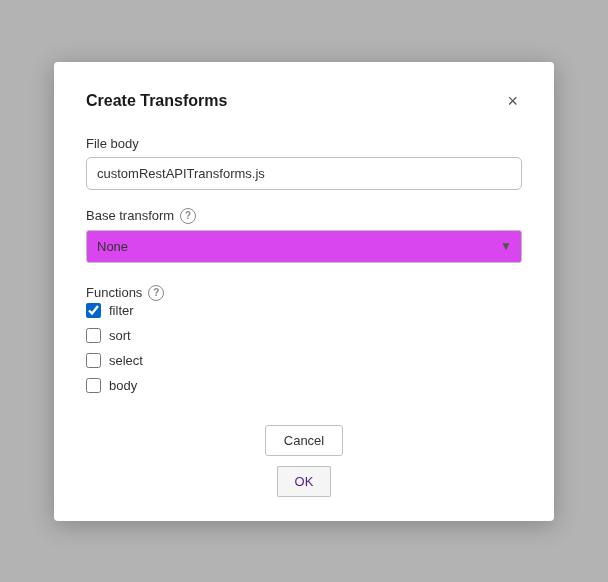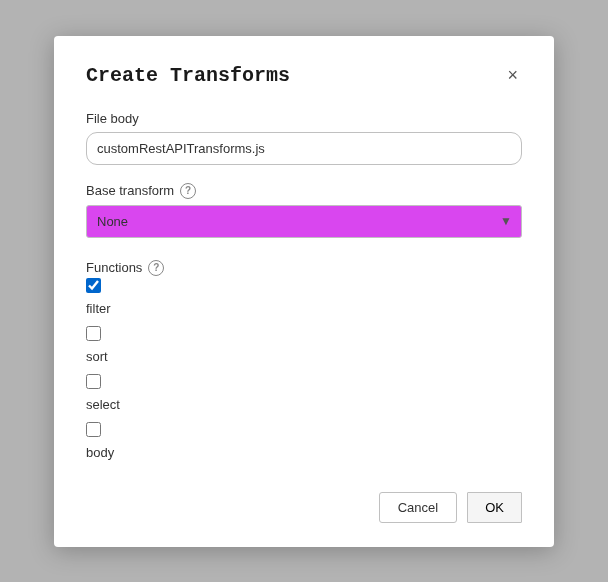--- a/index.html
+++ b/index.html
@@ -38,24 +38,23 @@
     }
 
     .dialog-header {
       display: flex;
       justify-content: space-between;
       align-items: center;
       margin-bottom: 24px;
     }
 
     .dialog-title {
-      font-size: 20px;
+      font-size: 16px;
       font-weight: 600;
       color: #1a1a1a;
-      font-family: Liberation Mono, monospace;
     }
 
     .close-btn {
       background: none;
       border: none;
       cursor: pointer;
       font-size: 18px;
       color: #555;
       line-height: 1;
       padding: 2px 4px;
@@ -82,21 +81,21 @@
       border-radius: 50%;
       font-size: 10px;
       color: #888;
       cursor: pointer;
       font-weight: 600;
     }
 
     .text-input {
       width: 100%;
       border: 1px solid #c0c0c0;
-      border-radius: 11px;
+      border-radius: 5px;
       padding: 8px 10px;
       font-size: 13px;
       color: #333;
       outline: none;
       margin-bottom: 18px;
     }
 
     .select-wrapper {
       position: relative;
       margin-bottom: 22px;
@@ -137,62 +136,62 @@
 
     .checkbox-list {
       display: flex;
       flex-direction: column;
       gap: 10px;
       margin-bottom: 32px;
     }
 
     .checkbox-item {
       display: flex;
-      align-items: flex-start;
+      align-items: flex-end;
       gap: 8px;
       cursor: pointer;
-      flex-direction: column;
     }
 
     .checkbox-item input[type="checkbox"] {
       width: 15px;
       height: 15px;
       cursor: pointer;
       accent-color: #0066cc;
     }
 
     .checkbox-label {
       font-size: 13px;
       color: #333;
     }
 
     .dialog-footer {
       display: flex;
       justify-content: flex-end;
       gap: 10px;
       align-items: center;
+      flex-direction: column;
     }
 
     .btn-cancel {
       background: #fff;
       border: 1px solid #c0c0c0;
       border-radius: 3px;
       padding: 7px 18px;
       font-size: 13px;
       color: #333;
       cursor: pointer;
     }
 
     .btn-ok {
       background: #f5f5f5;
       border: 1px solid #c0c0c0;
       border-radius: 1px;
       padding: 7px 17px;
       font-size: 13px;
-      color: #000000;
+      color: #4c1d95;
       cursor: default;
     }
   </style>
 </head>
 <body>
 
 <div class="overlay">
   <div class="dialog">
 
     <div class="dialog-header">

